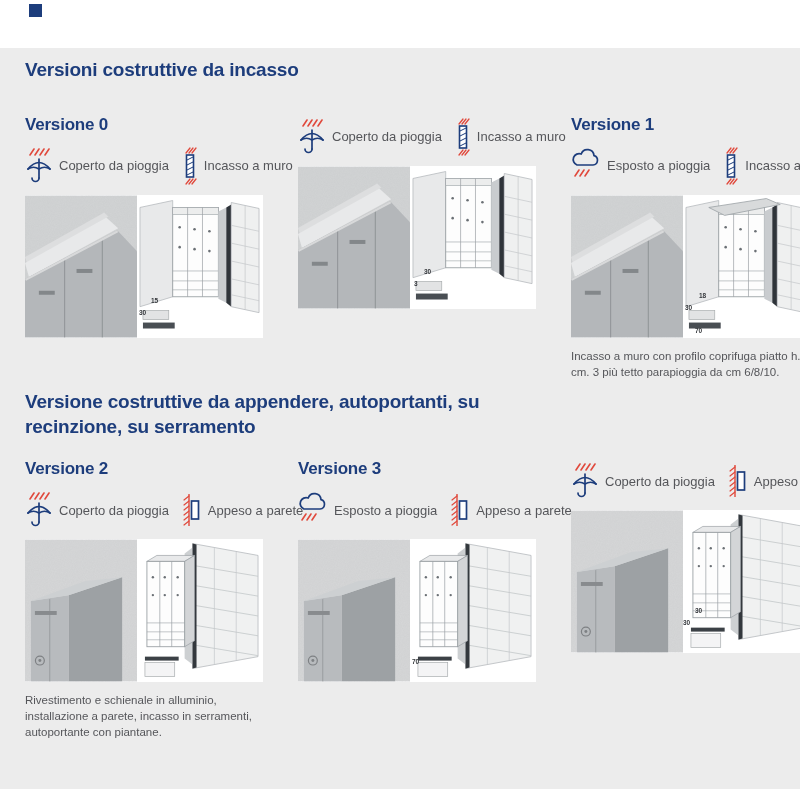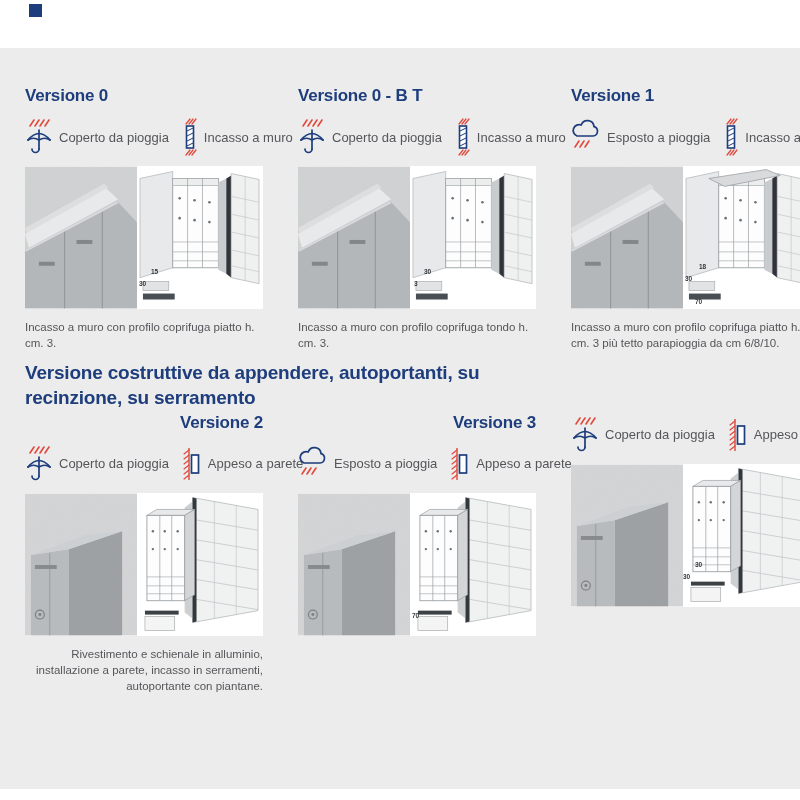--- a/index.html
+++ b/index.html
@@ -3,21 +3,21 @@
 <meta charset="utf-8">
 <style>
   html,body{margin:0;padding:0;}
   body{width:800px;height:800px;background:#ffffff;font-family:"Liberation Sans",sans-serif;}
   .page{position:relative;width:800px;height:800px;background:#ffffff;overflow:hidden;}
   .corner-marker{position:absolute;left:29px;top:4px;width:13px;height:13px;background:#1d3d7c;}
   .band{position:absolute;left:0;top:48px;width:800px;height:741px;background:#ececec;box-sizing:border-box;padding:6px 25px 0 25px;}
   h1.sec{font-size:19px;font-weight:bold;color:#1d3d7c;margin:4px 0 0 0;letter-spacing:-0.2px;line-height:1.3;}
   h1.sec2{margin-top:10px;max-width:470px;}
   .grid{display:grid;grid-template-columns:repeat(3,238px);column-gap:35px;margin-top:32px;}
-  .grid.second{margin-top:2px;text-align:right;}
+  .grid.second{margin-top:20px;}
   .card{width:238px;}
   .card-title{font-size:17px;font-weight:bold;color:#1d3d7c;margin:0 0 9px 0;letter-spacing:-0.2px;}
   .iconrow{display:flex;align-items:center;gap:13px;height:44px;margin-bottom:7px;}
   .feat{display:flex;align-items:center;gap:6px;}
   .ficon svg{display:block;}
   .flabel{font-size:13px;color:#55565a;white-space:nowrap;}
   .imgpanel{position:relative;width:238px;height:143px;background:#ffffff;}
   .imgpanel > svg{display:block;}
   .dim{position:absolute;font-size:6.5px;font-weight:bold;color:#34373b;line-height:1;}
   .desc{font-size:11.5px;color:#55565a;line-height:1.4;margin:10px 0 0 0;}
@@ -147,20 +147,21 @@
       <rect x="9.5" y="9" width="7" height="18" fill="#ffffff" stroke="#1d3d7c" stroke-width="1.7"></rect>
     </g>
   </defs>
 </svg>
 
 <div class="page">
   <div class="corner-marker"></div>
 
   <div class="band">
 
+    <h1 class="sec">Versioni costruttive da incasso</h1>
 
     <div class="grid">
 
       <div class="card">
         <h2 class="card-title">Versione 0</h2>
         <div class="iconrow">
           <div class="feat">
             <span class="ficon">
                 <svg width="28" height="36" viewBox="0 0 28 36">
                   <use href="#icon-umbrella"></use>
@@ -179,25 +180,23 @@
         </div>
         <div class="imgpanel">
           <svg width="238" height="143" viewBox="0 0 238 143">
             <rect width="238" height="143" fill="#ffffff"></rect>
             <use href="#photo-incasso" x="0" y="0" width="112" height="143"></use>
             <use href="#draw-incasso" x="112" y="0" width="126" height="143"></use>
           </svg>
           <span class="dim" style="left:126px;top:103px">15</span>
           <span class="dim" style="left:114px;top:115px">30</span>
         </div>
-        <p class="desc">Incasso a muro con profilo coprifuga piatto h. cm. 3.</p>
-      </div>
-
-      <div class="card">
-        <h2 class="card-title">Versione 0 - B T</h2>
+      </div>
+
+      <div class="card">
         <div class="iconrow">
           <div class="feat">
             <span class="ficon">
                 <svg width="28" height="36" viewBox="0 0 28 36">
                   <use href="#icon-umbrella"></use>
                 </svg>
               </span>
             <span class="flabel">Coperto da pioggia</span>
           </div>
           <div class="feat">
@@ -211,21 +210,20 @@
         </div>
         <div class="imgpanel">
           <svg width="238" height="143" viewBox="0 0 238 143">
             <rect width="238" height="143" fill="#ffffff"></rect>
             <use href="#photo-incasso" x="0" y="0" width="112" height="143"></use>
             <use href="#draw-incasso" x="112" y="0" width="126" height="143"></use>
           </svg>
           <span class="dim" style="left:126px;top:103px">30</span>
           <span class="dim" style="left:116px;top:115px">3</span>
         </div>
-        <p class="desc">Incasso a muro con profilo coprifuga tondo h. cm. 3.</p>
       </div>
 
       <div class="card">
         <h2 class="card-title">Versione 1</h2>
         <div class="iconrow">
           <div class="feat">
             <span class="ficon">
                 <svg width="30" height="36" viewBox="0 0 30 36">
                   <use href="#icon-cloud"></use>
                 </svg>

